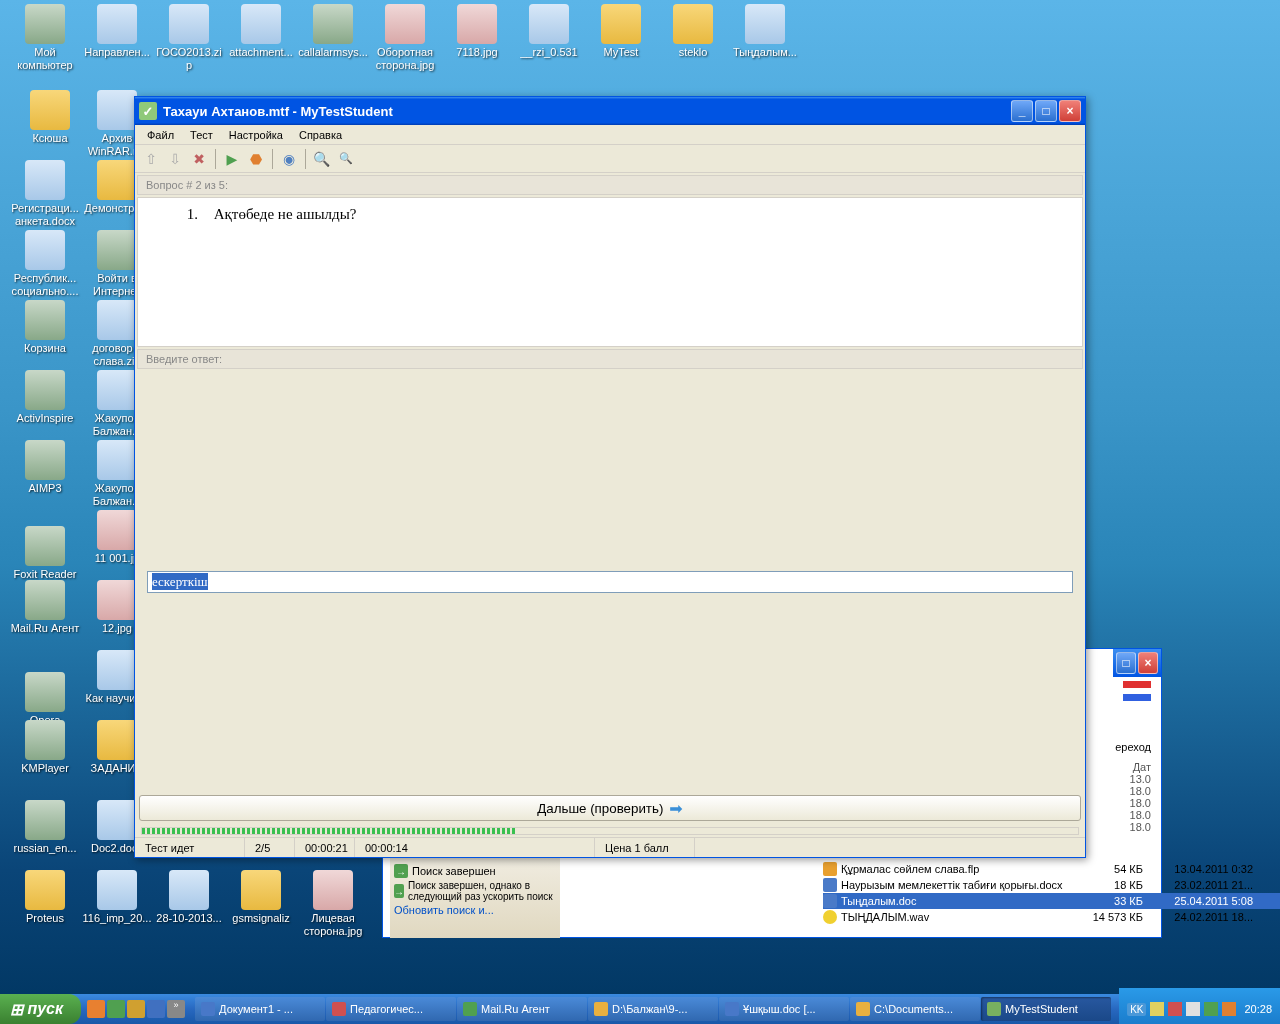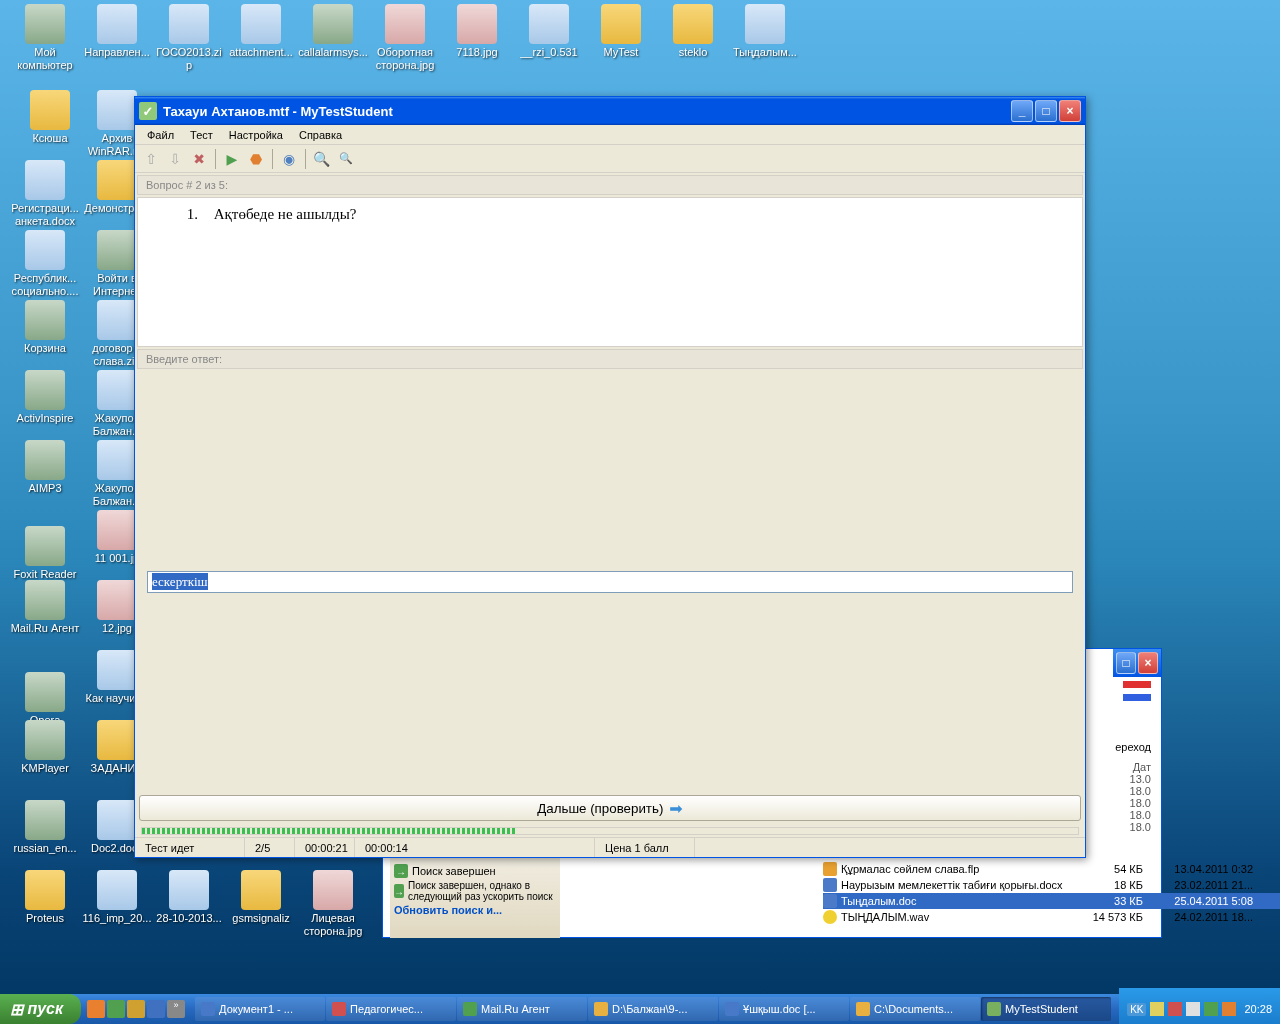--- a/index.html
+++ b/index.html
@@ -237,21 +237,21 @@
 .search-panel {
   position: absolute;
   left: 390px; top: 858px;
   width: 170px; height: 80px;
   background: linear-gradient(#f0ece0, #e0d8c0);
   font-size: 11px;
   padding: 4px;
 }
 .search-row { display: flex; align-items: center; gap: 4px; margin: 2px 0; }
 .search-arrow { width: 14px; height: 14px; background: #50a050; border-radius: 2px; color: white; display: flex; align-items:center; justify-content:center; font-size:10px; }
-.search-link { color: #0050c8; font-weight: bold; }
+.search-link { color: #0050c8; font-weight: normal; }
 
 
 .taskbar {
   position: absolute;
   bottom: 0; left: 0; right: 0;
   height: 30px;
   background: linear-gradient(#3a8ae0, #2868c0 50%, #1858a8);
   display: flex;
   align-items: center;
 }

